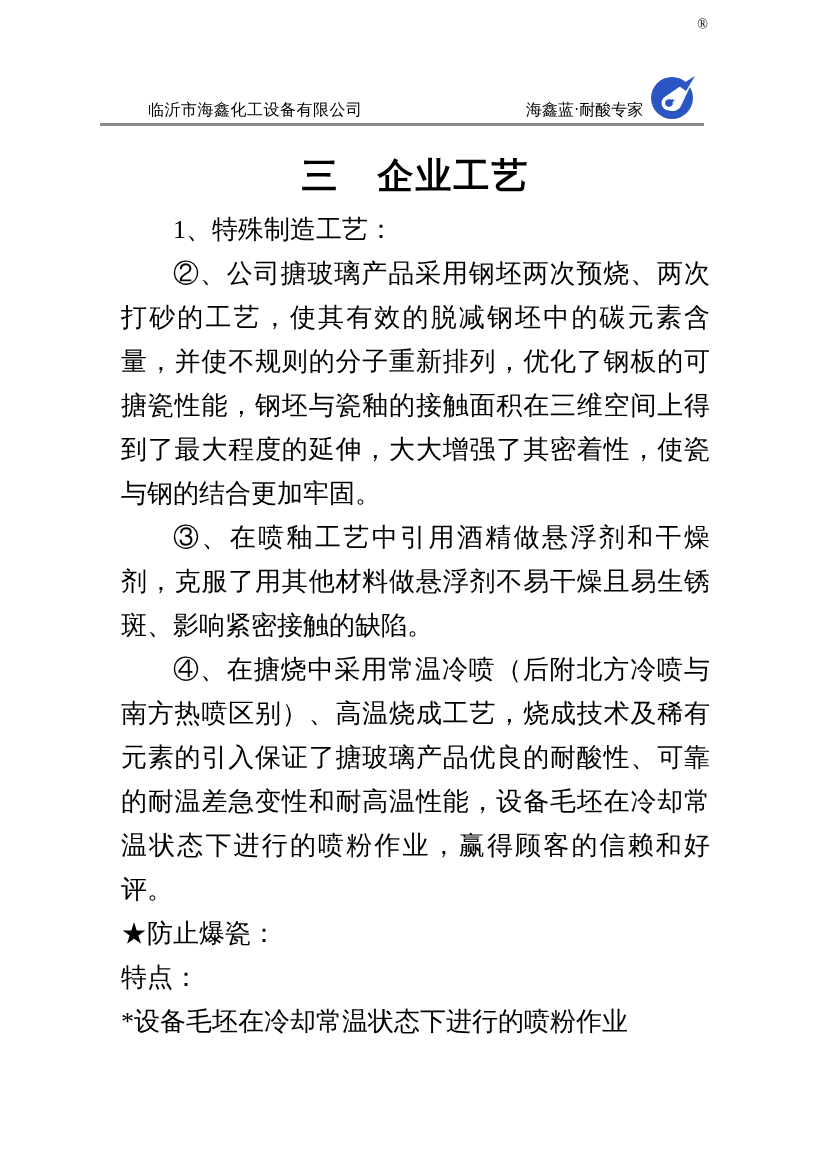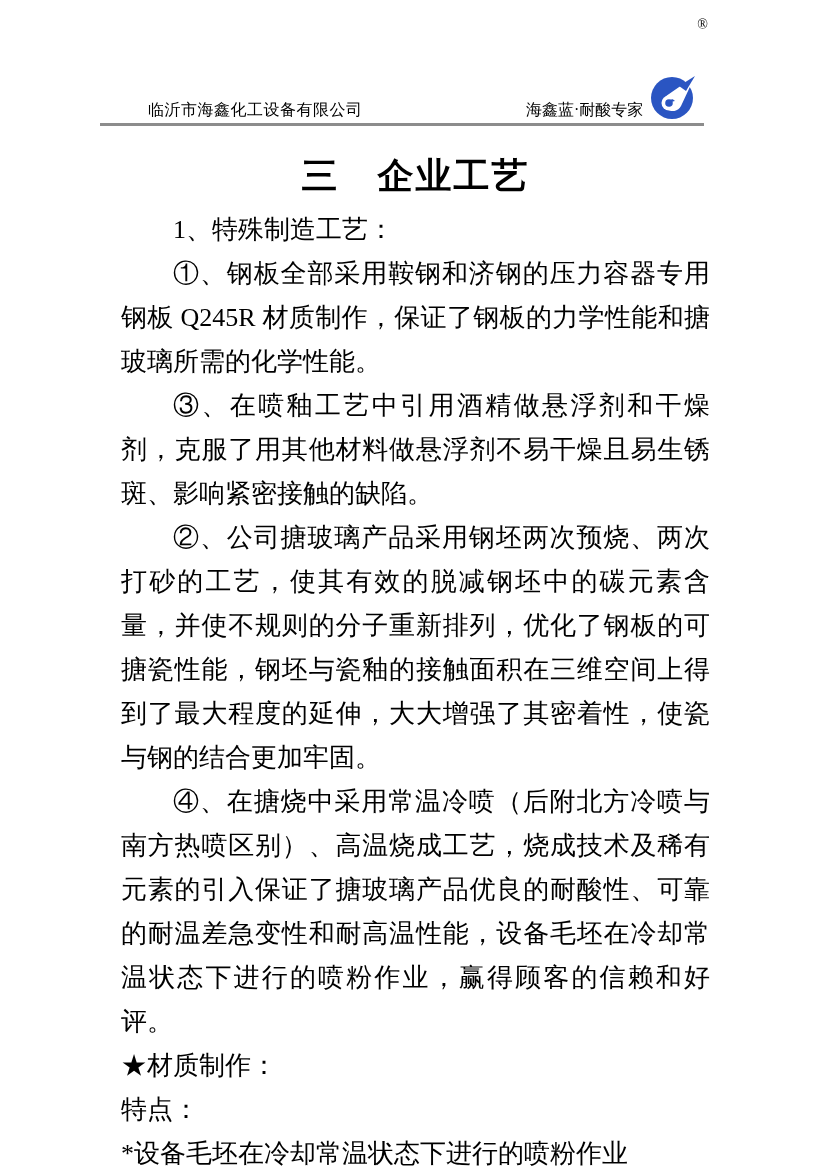--- a/index.html
+++ b/index.html
@@ -100,22 +100,21 @@
         </span>
         <span class="reg-mark">®</span>
       </span>
     </div>
   </div>
 
   <div class="content">
     <h1 class="doc-title">三　企业工艺</h1>
 
     <p class="para indent">1、特殊制造工艺：</p>
-    <p class="para indent">①、钢板全部采用鞍钢和济钢的压力容器专用钢板 Q245R 材质制作，保证了钢板的力学性能和搪玻璃所需的化学性能。</p>
+    <p class="para indent">②、公司搪玻璃产品采用钢坯两次预烧、两次打砂的工艺，使其有效的脱减钢坯中的碳元素含量，并使不规则的分子重新排列，优化了钢板的可搪瓷性能，钢坯与瓷釉的接触面积在三维空间上得到了最大程度的延伸，大大增强了其密着性，使瓷与钢的结合更加牢固。</p>
     <p class="para indent">③、在喷釉工艺中引用酒精做悬浮剂和干燥剂，克服了用其他材料做悬浮剂不易干燥且易生锈斑、影响紧密接触的缺陷。</p>
-    <p class="para indent">②、公司搪玻璃产品采用钢坯两次预烧、两次打砂的工艺，使其有效的脱减钢坯中的碳元素含量，并使不规则的分子重新排列，优化了钢板的可搪瓷性能，钢坯与瓷釉的接触面积在三维空间上得到了最大程度的延伸，大大增强了其密着性，使瓷与钢的结合更加牢固。</p>
     <p class="para indent">④、在搪烧中采用常温冷喷（后附北方冷喷与南方热喷区别）、高温烧成工艺，烧成技术及稀有元素的引入保证了搪玻璃产品优良的耐酸性、可靠的耐温差急变性和耐高温性能，设备毛坯在冷却常温状态下进行的喷粉作业，赢得顾客的信赖和好评。</p>
-    <p class="para">★材质制作：</p>
+    <p class="para">★防止爆瓷：</p>
     <p class="para">特点：</p>
     <p class="para">*设备毛坯在冷却常温状态下进行的喷粉作业</p>
   </div>
 
 </div>
 
 </body></html>

